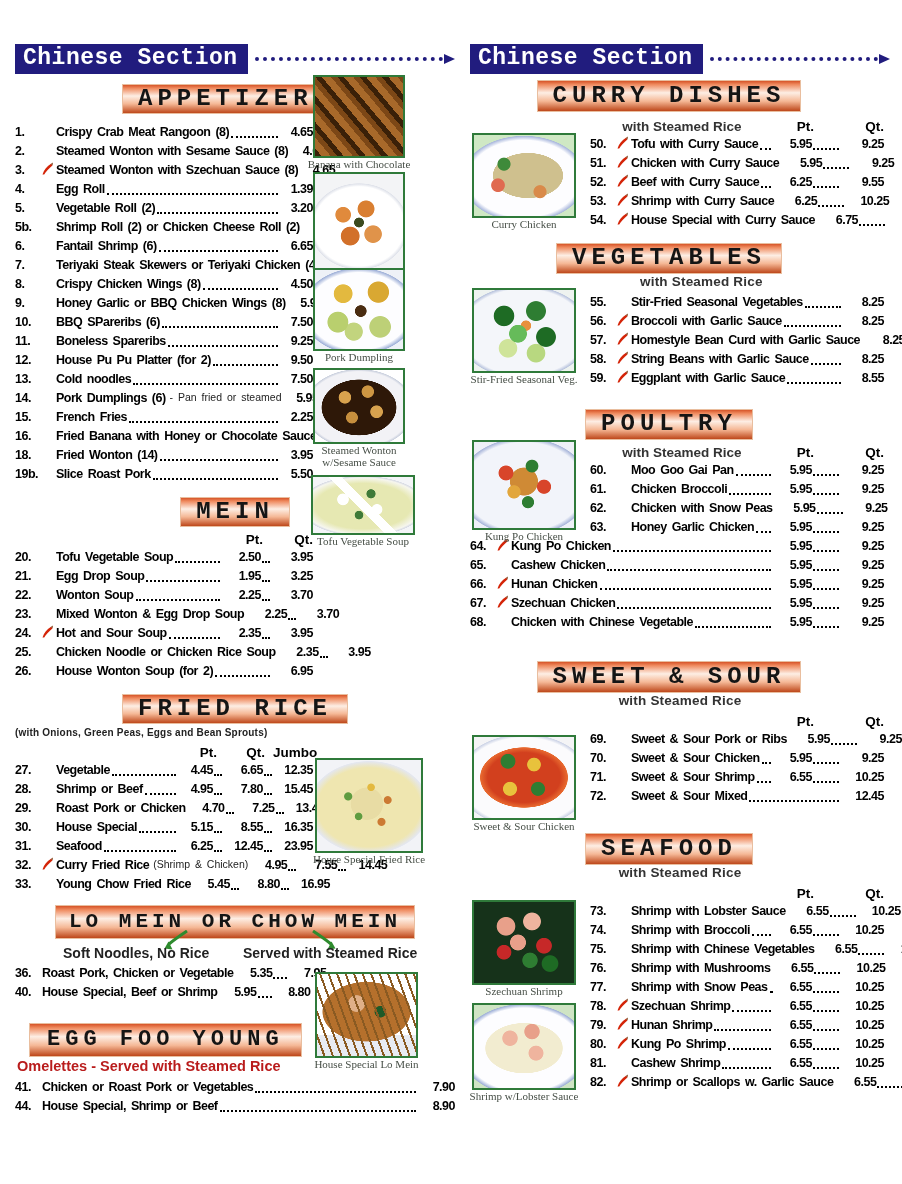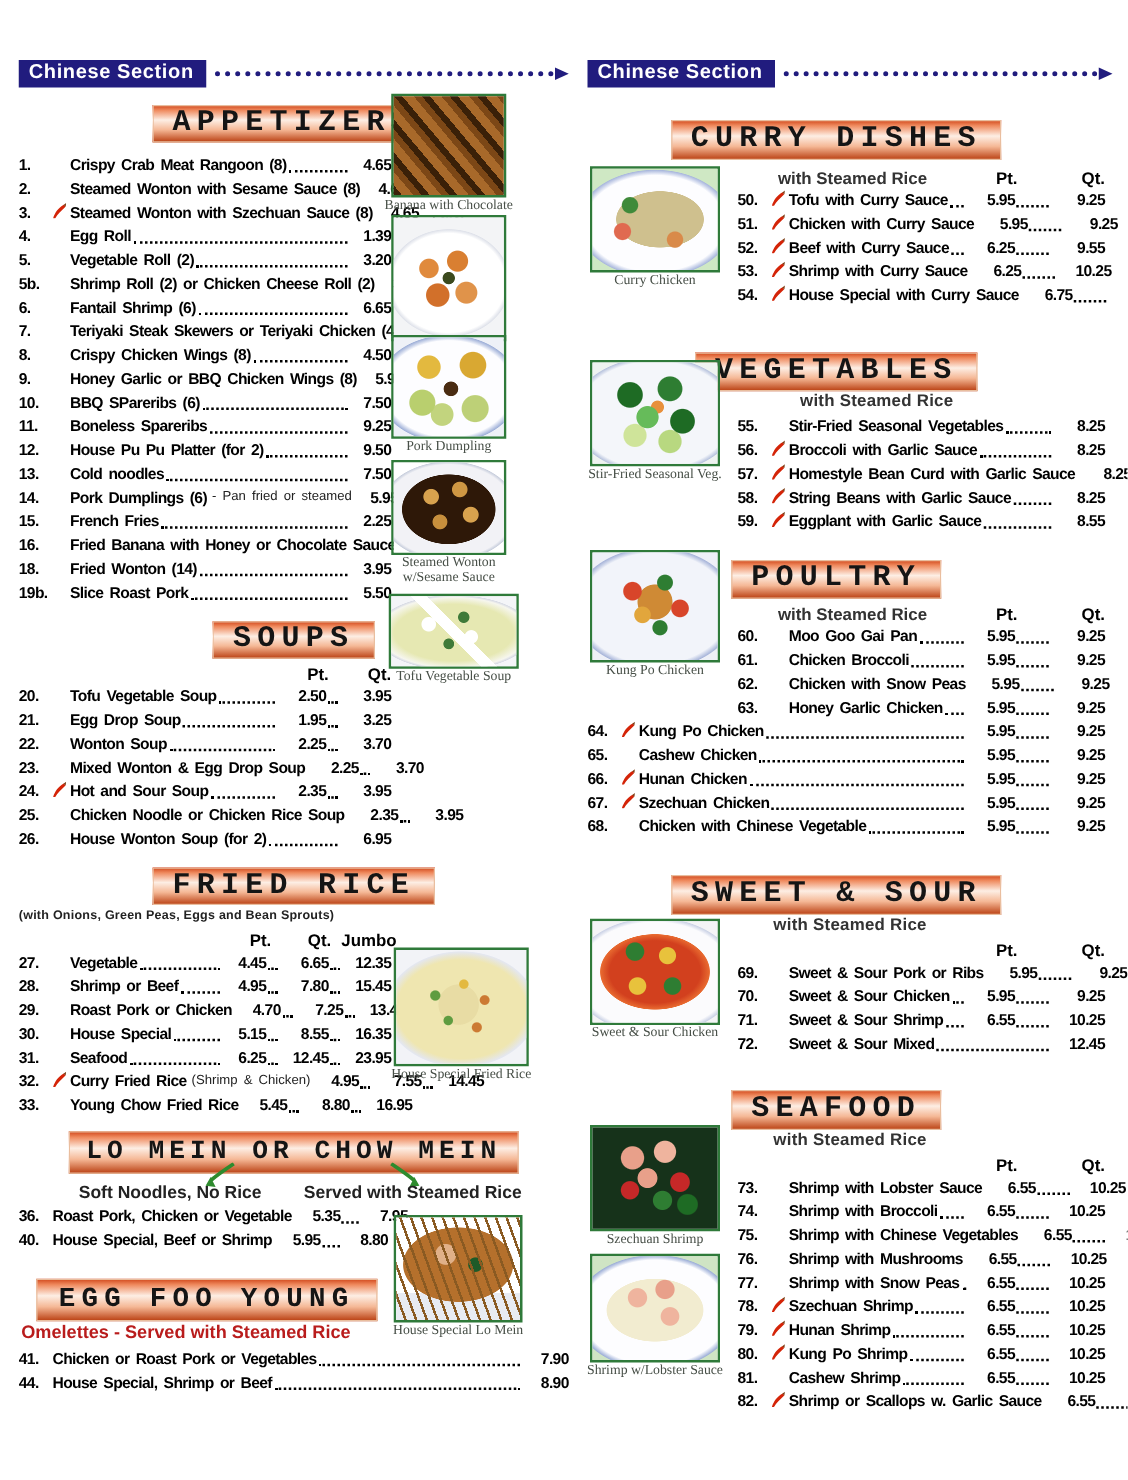--- a/index.html
+++ b/index.html
@@ -4,22 +4,22 @@
 <style>
   html,body{margin:0;padding:0;background:#fff;}
   body{width:902px;height:1184px;font-family:"Liberation Sans",sans-serif;color:#000;overflow:hidden;}
   .page{display:flex;padding:45px 12px 0 15px;box-sizing:border-box;gap:15px;}
   .col{position:relative;}
   .col-left{width:440px;}
   .col-right{width:420px;}
 
   
   .banner{display:flex;align-items:center;height:27px;}
-  .banner .box{background:#211c7e;color:#fff;font-family:Liberation Sans, sans-serif;
-    font-weight:bold;font-size:16px;padding:1px 10px 3px 8px;letter-spacing:.5px;white-space:nowrap;}
+  .banner .box{background:#211c7e;color:#fff;font-family:Liberation Mono, monospace;
+    font-weight:bold;font-size:23px;padding:1px 10px 3px 8px;letter-spacing:.5px;white-space:nowrap;}
   .banner .dots{flex:1;height:0;border-bottom:4px dotted #211c7e;margin:0 1px 0 7px;}
   .banner .arrowhead{width:0;height:0;border-left:11px solid #211c7e;
     border-top:5px solid transparent;border-bottom:5px solid transparent;}
 
   
   .bar{width:fit-content;margin:0 auto;padding:2px 16px 3px;
     background:linear-gradient(180deg,#cf4418 0%,#ef8a5e 14%,#fdeee4 40%,#f5b896 66%,#b83c0e 100%);
     font-family:"Liberation Mono","DejaVu Sans Mono",monospace;font-weight:bold;
     font-size:24px;letter-spacing:5px;color:#151515;text-align:center;white-space:nowrap;
     box-shadow:0 0 0 1px #e9be9f inset;}
@@ -347,21 +347,21 @@
               <path d="M0.5 12.5 C2 8 4.5 4.5 9 1.8 L10.4 3.4 C7 6.5 4 9.5 2.2 12.5 Z" fill="#d42408"></path>
               <path d="M8.8 1.9 L10.9 0.4 L10.5 3.4 Z" fill="#7a3a10"></path>
             </svg></span>
           <span class="nm">Slice Roast Pork</span>
 
           <span class="lead"></span>
           <span class="price c-one">5.50</span>
         </div>
       </div>
 
-    <div class="bar" style="margin-top:14px;height:25px;line-height:25px;">SOUPS</div>
+    <div class="bar" style="margin-top:14px;height:25px;line-height:25px;">MEIN</div>
     <div class="colhdr pad-r" style="margin-top:2px;">
       <span class="fill"></span>
       <span class="l-pt">Pt.</span>
       <span class="l-lm"></span>
       <span class="l-qt">Qt.</span>
     </div>
     <div class="rows pad-r">
 
         <div class="row">
           <span class="num">20.</span>
@@ -663,21 +663,21 @@
   </div>
 
   <div class="col col-right">
 
     <div class="banner">
       <span class="box">Chinese Section</span>
       <span class="dots"></span>
       <span class="arrowhead"></span>
     </div>
 
-    <div class="bar" style="margin-top:24px;height:27px;line-height:27px;">CURRY DISHES</div>
+    <div class="bar" style="margin-top:8px;height:27px;line-height:27px;">CURRY DISHES</div>
     <div class="indent">
       <div class="subrow" style="margin-top:2px;">
         <span class="subflex">with Steamed Rice</span>
         <span class="pq r-pt">Pt.</span>
         <span class="pq r-lm"></span>
         <span class="pq r-qt">Qt.</span>
       </div>
       <div class="rows">
 
           <div class="row spicy">
@@ -740,21 +740,21 @@
               </svg></span>
             <span class="nm">House Special with Curry Sauce</span>
             <span class="lead"></span>
             <span class="price r-pt">6.75</span>
             <span class="leadm r-lm"></span>
             <span class="price r-qt">11.45</span>
           </div>
         </div>
     </div>
 
-    <div class="bar" style="margin-top:37px;height:26px;line-height:26px;">VEGETABLES</div>
+    <div class="bar" style="margin-top:14px;height:26px;line-height:26px;">VEGETABLES</div>
     <div class="indent">
       <div class="sub sub-center" style="text-align:left;padding-left:50px;">with Steamed Rice</div>
       <div class="rows">
 
           <div class="row">
             <span class="num">55.</span>
             <span class="chili"><svg width="11" height="13" viewBox="0 0 11 13">
                 <path d="M0.5 12.5 C2 8 4.5 4.5 9 1.8 L10.4 3.4 C7 6.5 4 9.5 2.2 12.5 Z" fill="#d42408"></path>
                 <path d="M8.8 1.9 L10.9 0.4 L10.5 3.4 Z" fill="#7a3a10"></path>
               </svg></span>

